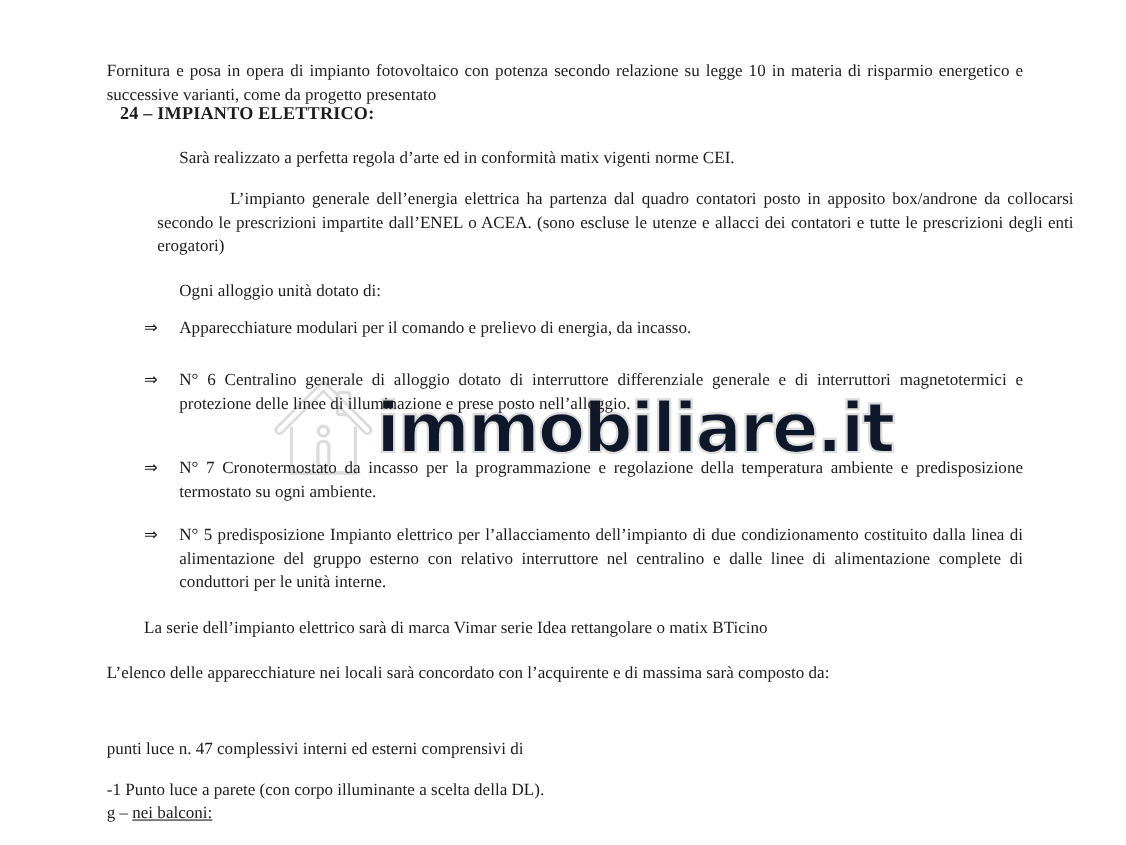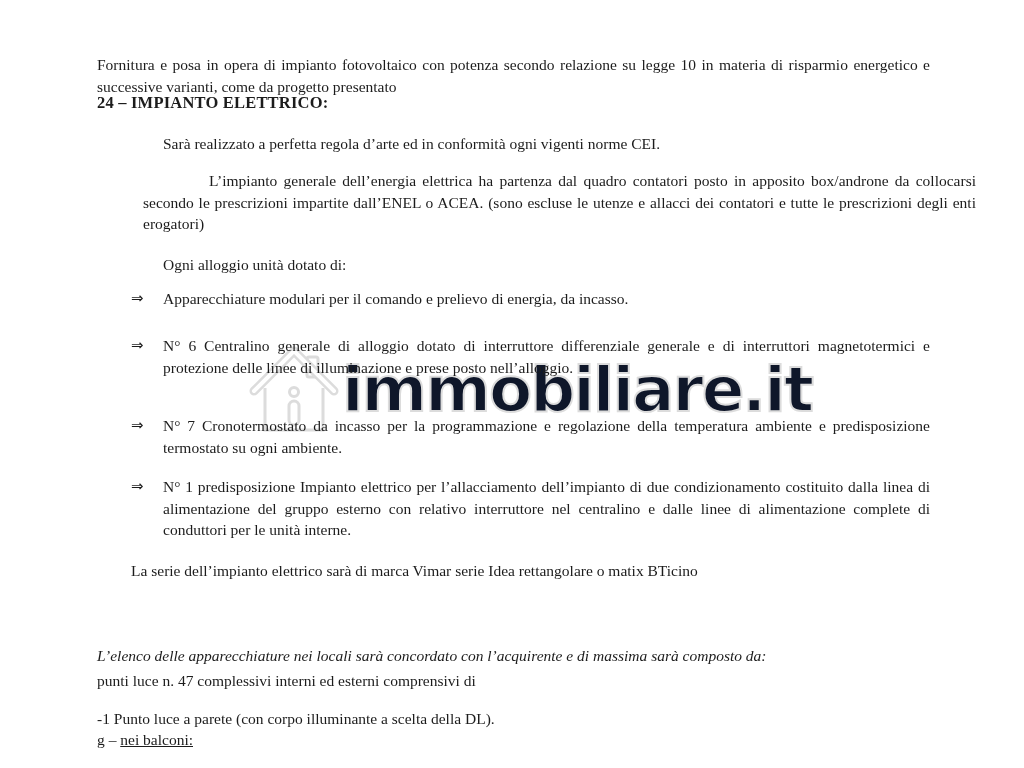--- a/index.html
+++ b/index.html
@@ -23,20 +23,21 @@
     margin: 0;
   }
   .justify { text-align: justify; }
   .ind     { text-indent: 66px; }
   .ind-sm  { text-indent: 34px; }
 
   .heading {
     font-weight: bold;
     font-size: 16.5px;
     letter-spacing: 0.2px;
+    margin-left: 12px;
   }
 
   .bullet {
     display: flex;
     box-sizing: border-box;
     padding-left: 34px;
   }
   .arrow {
     flex: none;
     width: 32px;
@@ -74,21 +75,21 @@
   .b-intro   { top: 14px; margin-top: 40px; }
   .b-heading { top: 92px; }
   .b-cei     { top: 133px; }
   .b-imp     { top: 170px; margin-left: 46px; }
   .b-ogni    { top: 254px; }
   .b-bul1    { top: 288px; }
   .b-bul2    { top: 335px; }
   .b-bul3    { top: 415px; }
   .b-bul4    { top: 476px; }
   .b-serie   { top: 560px; }
-  .b-elenco  { top: 645px; font-style: italic; }
+  .b-elenco  { top: 601px; }
   .b-punti   { top: 670px; }
   .b-balconi { top: 729px; }
   .b-punto   { top: 708px; }
 </style>
 </head>
 <body>
 
 <div class="watermark">
   <svg class="wm-house" width="92" height="94" viewBox="0 0 92 94" aria-hidden="true">
     <rect x="59" y="15" width="11" height="20" rx="2" fill="#ffffff" stroke="#dcdcdc" stroke-width="3"></rect>
@@ -98,21 +99,21 @@
     <circle cx="46" cy="50" r="4.5" fill="#ffffff" stroke="#dcdcdc" stroke-width="3"></circle>
     <rect x="41" y="59" width="10" height="24" rx="5" fill="#ffffff" stroke="#dcdcdc" stroke-width="3"></rect>
   </svg>
   <span class="wm-text">immobiliare.it</span>
 </div>
 
 <p class="block justify b-intro">Fornitura e posa in opera di impianto fotovoltaico con potenza secondo relazione su legge 10 in materia di risparmio energetico e successive varianti, come da progetto presentato</p>
 
 <h2 class="block heading b-heading">24 – IMPIANTO ELETTRICO:</h2>
 
-<p class="block ind b-cei">Sarà realizzato a perfetta regola d’arte ed in conformità ogni vigenti norme CEI.</p>
+<p class="block ind b-cei">Sarà realizzato a perfetta regola d’arte ed in conformità matix vigenti norme CEI.</p>
 
 <p class="block ind justify b-imp">L’impianto generale dell’energia elettrica ha partenza dal quadro contatori posto in apposito box/androne da collocarsi secondo le prescrizioni impartite dall’ENEL o ACEA. (sono escluse le utenze e allacci dei contatori e tutte le prescrizioni degli enti erogatori)</p>
 
 <p class="block ind b-ogni">Ogni alloggio unità dotato di:</p>
 
 <div class="block bullet b-bul1">
   <span class="arrow">⇒</span>
   <div class="btext">Apparecchiature modulari per il comando e prelievo di energia, da incasso.</div>
 </div>
 
@@ -121,21 +122,21 @@
   <div class="btext">N° 6 Centralino generale di alloggio dotato di interruttore differenziale generale e di interruttori magnetotermici e protezione delle  linee di illuminazione e prese posto nell’alloggio.</div>
 </div>
 
 <div class="block bullet b-bul3">
   <span class="arrow">⇒</span>
   <div class="btext">N° 7 Cronotermostato da incasso per la programmazione e regolazione della temperatura ambiente e predisposizione termostato su ogni ambiente.</div>
 </div>
 
 <div class="block bullet b-bul4">
   <span class="arrow">⇒</span>
-  <div class="btext">N° 1 predisposizione Impianto elettrico per l’allacciamento dell’impianto di due condizionamento costituito dalla linea di alimentazione del gruppo esterno con relativo interruttore nel centralino e dalle linee di alimentazione complete di conduttori per le unità interne.</div>
+  <div class="btext">N° 5 predisposizione Impianto elettrico per l’allacciamento dell’impianto di due condizionamento costituito dalla linea di alimentazione del gruppo esterno con relativo interruttore nel centralino e dalle linee di alimentazione complete di conduttori per le unità interne.</div>
 </div>
 
 <p class="block ind-sm b-serie">La serie dell’impianto elettrico sarà di marca Vimar serie Idea rettangolare o matix BTicino</p>
 
 <p class="block b-elenco">L’elenco delle apparecchiature nei locali sarà concordato con l’acquirente e di massima sarà composto da:</p>
 
 <p class="block b-punti">punti luce n. 47 complessivi interni ed esterni comprensivi di</p>
 
 <p class="block b-balconi"><span>g – </span><span class="underline">nei balconi:</span></p>
 

